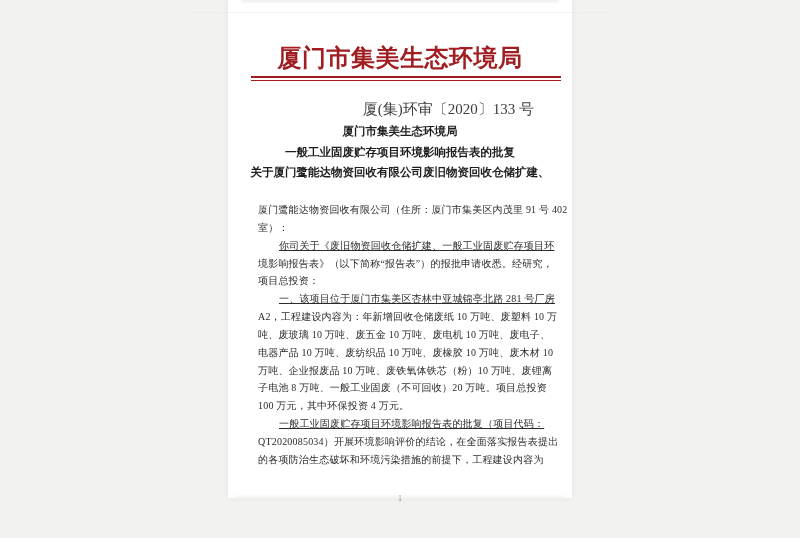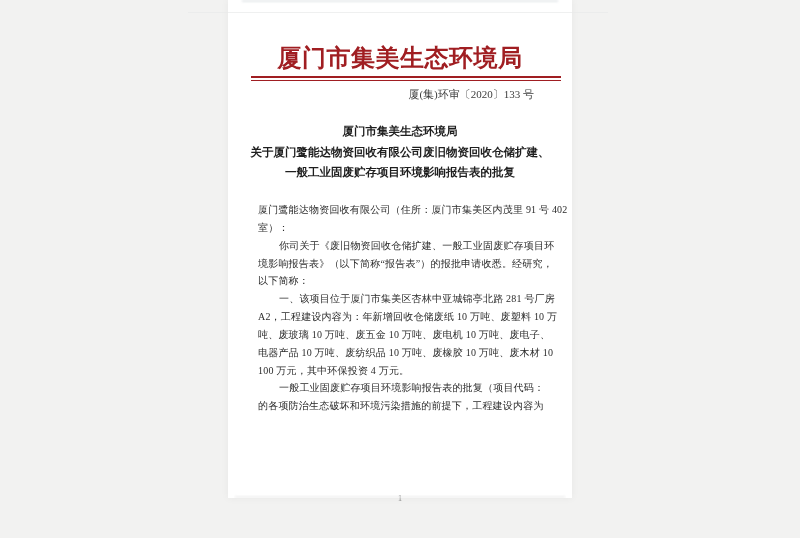--- a/index.html
+++ b/index.html
@@ -32,40 +32,40 @@
     font-size:24px;font-weight:bold;line-height:30px;
     color:#a01e22;letter-spacing:0.5px;
     white-space:nowrap;
   }
   .red-rule{
     position:absolute;top:76px;left:23px;width:310px;height:1.5px;
     border-top:2.2px solid #a01e22;
     border-bottom:1.1px solid #a01e22;
   }
   .doc-number{
-    position:absolute;top:87px;right:38px;
-    font-size:11px;line-height:14px;color:#3d3d3d;
+    position:absolute;top:102px;right:38px;
+    font-size:15px;line-height:14px;color:#3d3d3d;
     white-space:nowrap;
   }
   .doc-title{
     position:absolute;top:121px;left:0;width:100%;
     text-align:center;color:#1e1e1e;font-weight:bold;
   }
   .doc-title .t-line{
     font-size:11.5px;line-height:20.5px;white-space:nowrap;
   }
   .body-text{
     position:absolute;top:201px;left:30px;width:300px;
     color:#2b2b2b;
   }
   .b-line{
     font-size:10px;line-height:17.85px;white-space:nowrap;
     letter-spacing:0.2px;
   }
-  .b-line.indent{padding-left:21px;}
+  .b-line.indent{padding-left:21px;text-decoration:underline;}
   .page-number{
     position:absolute;top:493px;left:0;width:100%;text-align:center;
     font-size:9px;color:#888;
   }
 </style>
 </head>
 <body>
 
 <div class="sheet">
 
@@ -73,35 +73,38 @@
   <div class="top-smudge2"></div>
 
   <div class="agency-header">厦门市集美生态环境局</div>
 
   <div class="red-rule"></div>
 
   <div class="doc-number">厦(集)环审〔2020〕133 号</div>
 
   <div class="doc-title">
     <div class="t-line">厦门市集美生态环境局</div>
+    <div class="t-line">一般工业固废贮存项目环境影响报告表的批复</div>
     <div class="t-line">关于厦门鹭能达物资回收有限公司废旧物资回收仓储扩建、</div>
-    <div class="t-line">一般工业固废贮存项目环境影响报告表的批复</div>
   </div>
 
   <div class="body-text">
     <div class="b-line">厦门鹭能达物资回收有限公司（住所：厦门市集美区内茂里 91 号 402</div>
     <div class="b-line">室）：</div>
     <div class="b-line indent">你司关于《废旧物资回收仓储扩建、一般工业固废贮存项目环</div>
     <div class="b-line">境影响报告表》（以下简称“报告表”）的报批申请收悉。经研究，</div>
-    <div class="b-line">以下简称：</div>
+    <div class="b-line">项目总投资：</div>
     <div class="b-line indent">一、该项目位于厦门市集美区杏林中亚城锦亭北路 281 号厂房</div>
     <div class="b-line">A2，工程建设内容为：年新增回收仓储废纸 10 万吨、废塑料 10 万</div>
     <div class="b-line">吨、废玻璃 10 万吨、废五金 10 万吨、废电机 10 万吨、废电子、</div>
     <div class="b-line">电器产品 10 万吨、废纺织品 10 万吨、废橡胶 10 万吨、废木材 10</div>
+    <div class="b-line">万吨、企业报废品 10 万吨、废铁氧体铁芯（粉）10 万吨、废锂离</div>
+    <div class="b-line">子电池 8 万吨、一般工业固废（不可回收）20 万吨。项目总投资</div>
     <div class="b-line">100 万元，其中环保投资 4 万元。</div>
     <div class="b-line indent">一般工业固废贮存项目环境影响报告表的批复（项目代码：</div>
+    <div class="b-line">QT2020085034）开展环境影响评价的结论，在全面落实报告表提出</div>
     <div class="b-line">的各项防治生态破坏和环境污染措施的前提下，工程建设内容为</div>
   </div>
 
   <div class="page-number">1</div>
 
   <div class="bottom-smudge"></div>
 </div>
 
 </body></html>

